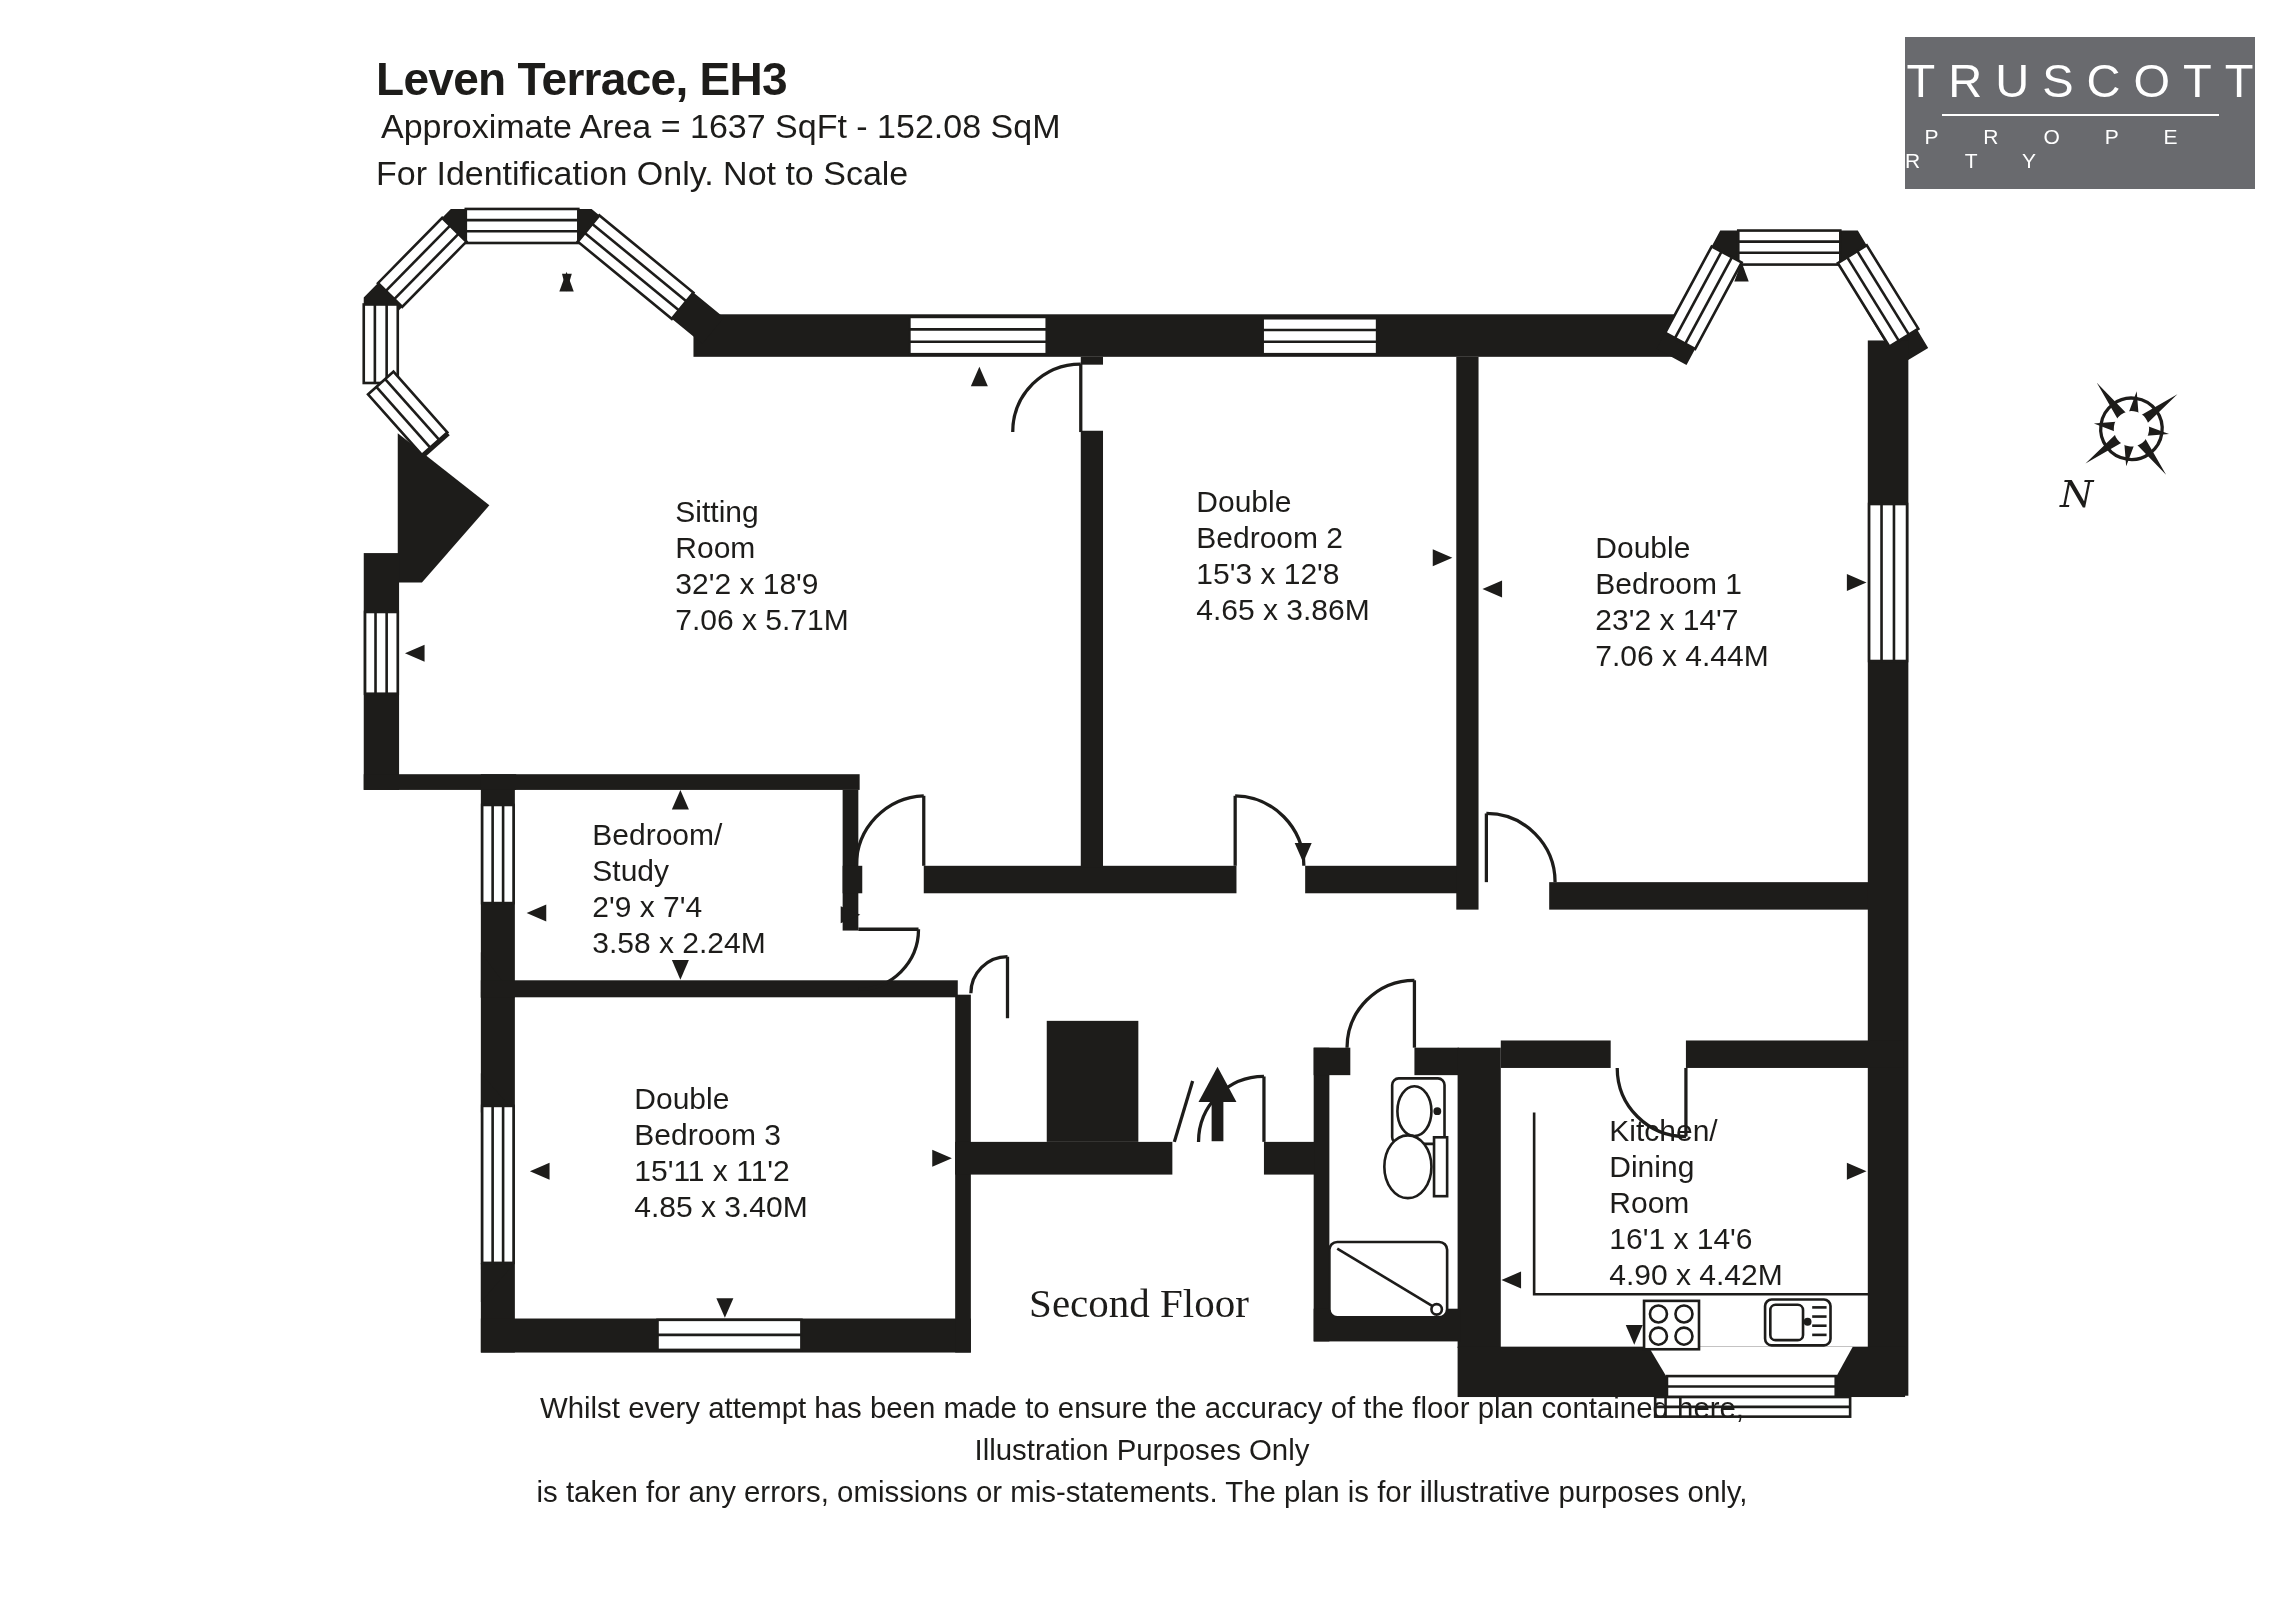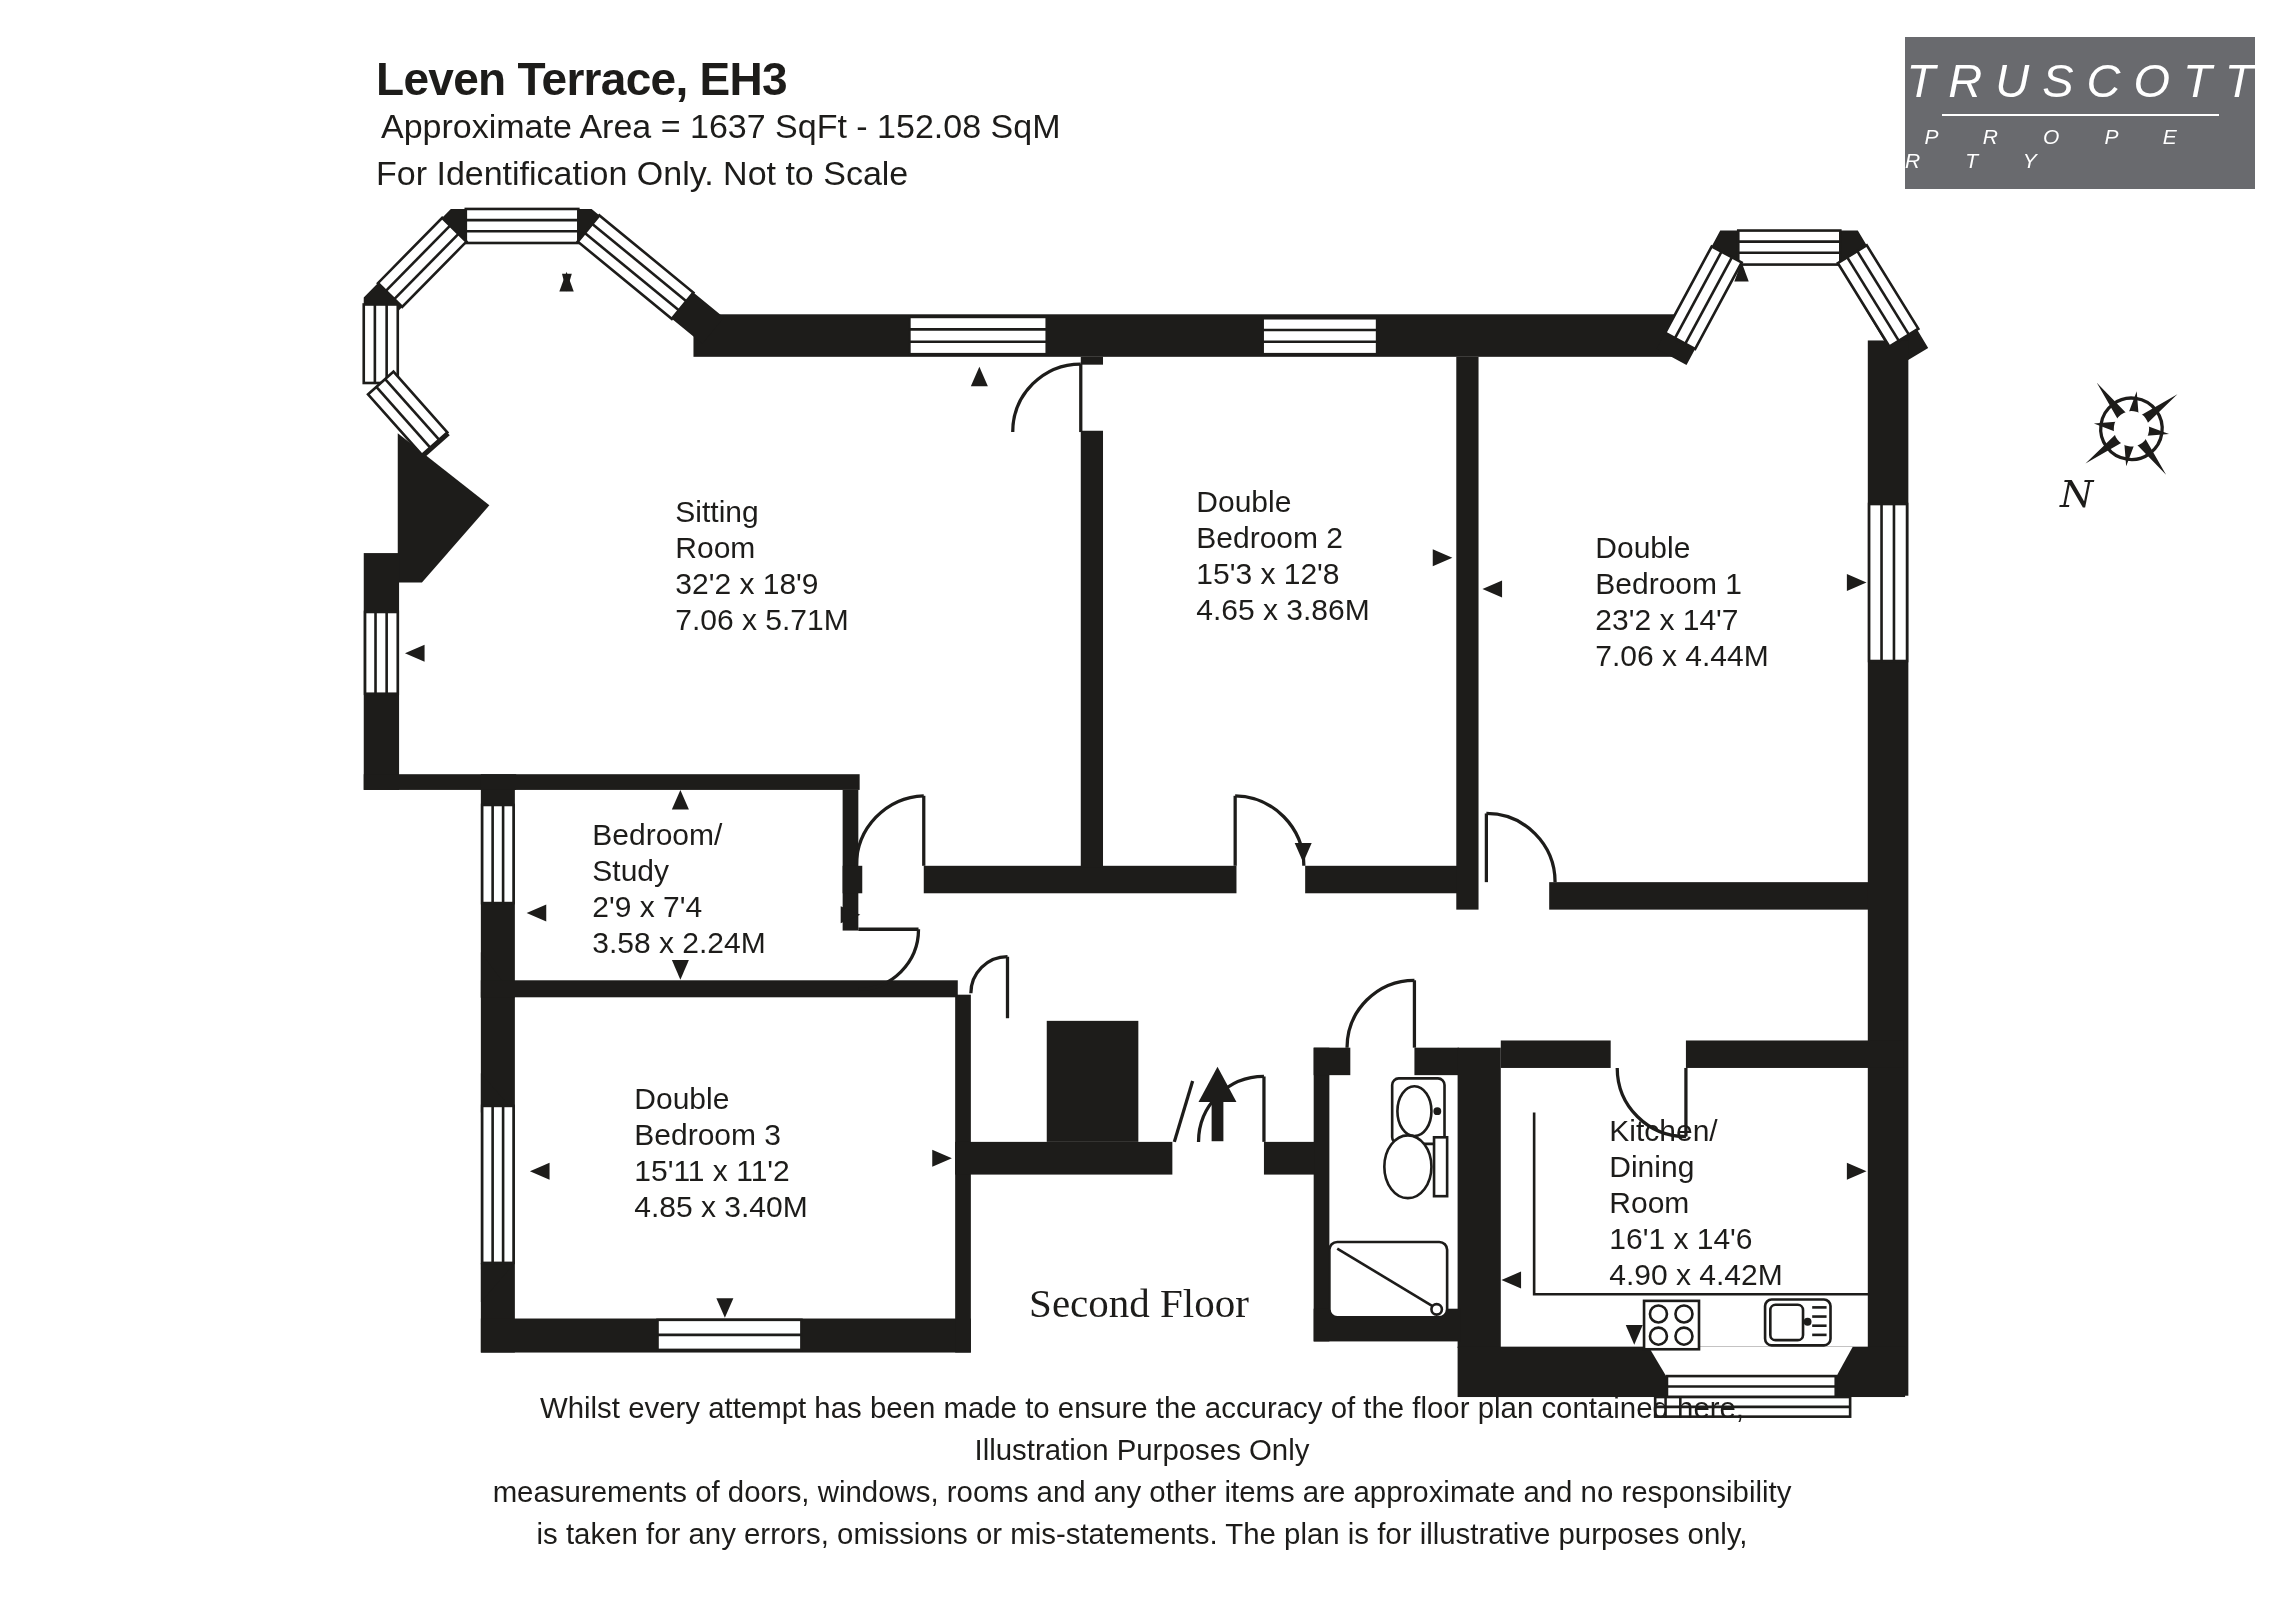--- a/index.html
+++ b/index.html
@@ -5,21 +5,21 @@
   html,body{margin:0;padding:0;background:#ffffff;}
   .page{position:relative;width:2295px;height:1623px;background:#ffffff;overflow:hidden;
         font-family:"Liberation Sans", sans-serif;color:#1d1c1a;}
   .abs{position:absolute;}
   
   .title{left:376px;top:52px;font-size:46px;font-weight:bold;letter-spacing:-0.7px;}
   .subline{left:381px;top:107px;font-size:34px;}
   .subline2{left:376px;top:154px;font-size:34px;}
   
   .logo{left:1905px;top:37px;width:350px;height:152px;background:#696a6e;
-        display:flex;flex-direction:column;align-items:center;justify-content:center;font-style:italic;}
+        display:flex;flex-direction:column;align-items:center;justify-content:center;}
   .logo-name{color:#fff;font-size:47px;font-weight:200;letter-spacing:13px;text-indent:13px;}
   .logo-rule{width:277px;height:2px;background:#fff;margin-top:5.2px;}
   .logo-tag{color:#fff;font-size:21px;font-weight:200;letter-spacing:19.6px;text-indent:19.6px;margin-top:9.2px;}
   
   .room-label{transform:translate(-50%,-50%);font-size:30px;line-height:1.2;white-space:nowrap;}
   .room-name{white-space:pre-line;}
   .floor-label{transform:translate(-50%,-50%);font-size:41px;}
   .compass-n{font-family:"DejaVu Serif","Liberation Serif",serif;font-style:italic;font-size:38px;}
   
   .disclaimer{left:0;top:1387px;width:2284px;text-align:center;font-size:29.4px;line-height:42px;}
@@ -330,18 +330,17 @@
 Room</div>
     <div class="room-dim">16'1 x 14'6</div>
     <div class="room-dim">4.90 x 4.42M</div>
   </div>
 
   <div class="abs floor-label" style="left:1139px;top:1303px;font-family:Liberation Serif, serif;">Second Floor</div>
 
   <div class="abs disclaimer">
     <div>Whilst every attempt has been made to ensure the accuracy of the floor plan contained here,</div>
     <div>Illustration Purposes Only</div>
-    <div>measurements of doors, windows, rooms and any other items are approximate and no responsibility</div>
     <div>is taken for any errors, omissions or mis-statements. The plan is for illustrative purposes only,</div>
   </div>
 
 </div>
 
 
 </body></html>

